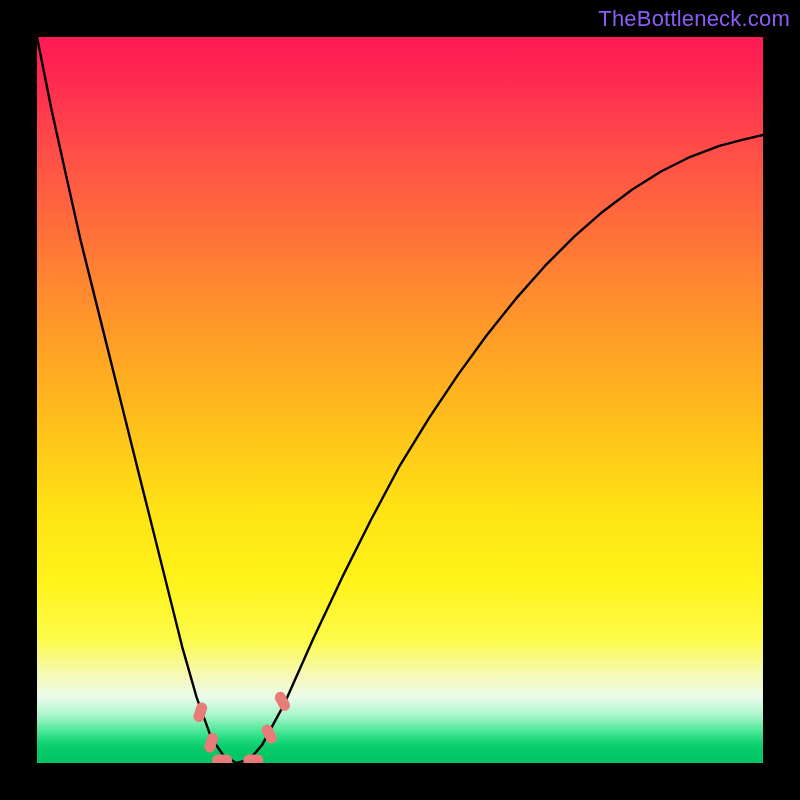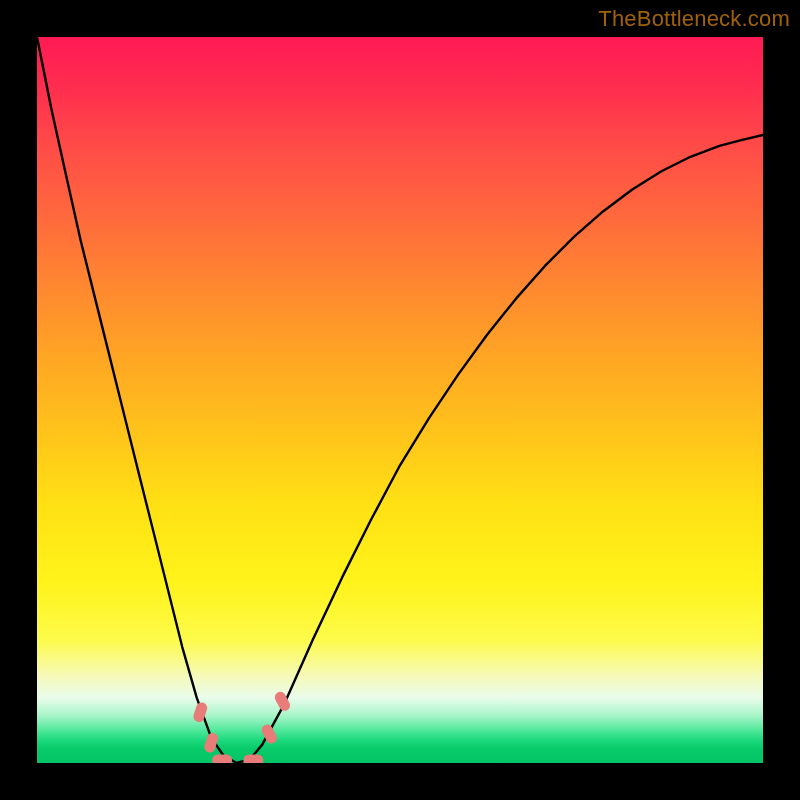--- a/index.html
+++ b/index.html
@@ -54,21 +54,21 @@
   .curve-svg {
     position: absolute;
     inset: 0;
     width: 726px;
     height: 726px;
   }
   .watermark {
     position: absolute;
     top: 6px;
     right: 10px;
-    color: #a16207;
+    color: #8b5cf6;
     font-size: 22px;
     letter-spacing: 0.2px;
     font-weight: 400;
   }
 </style>
 </head>
 <body>
 
 <div class="frame">
 

